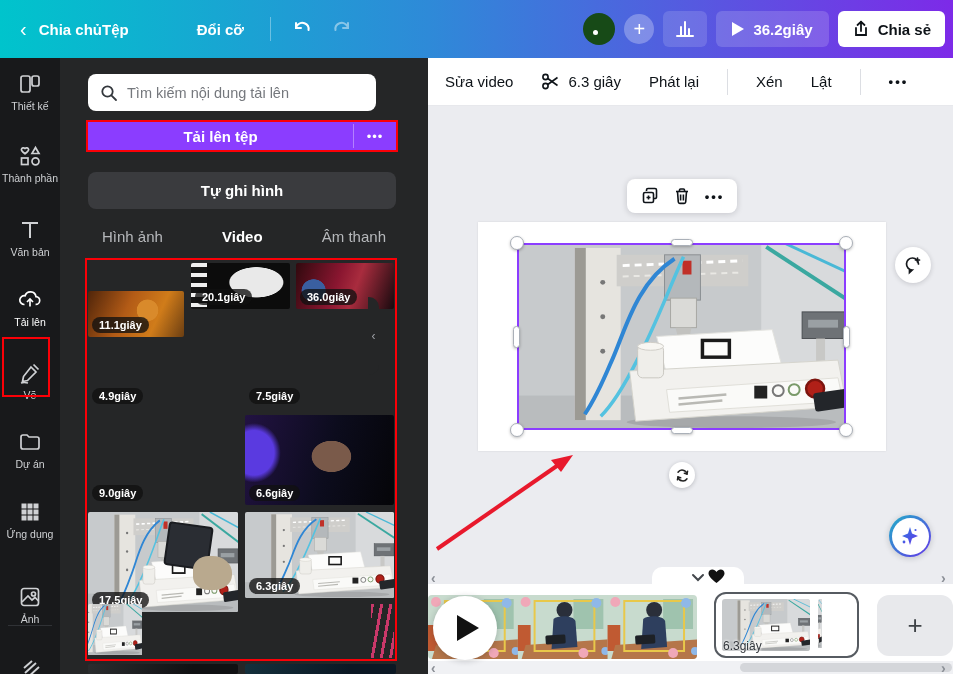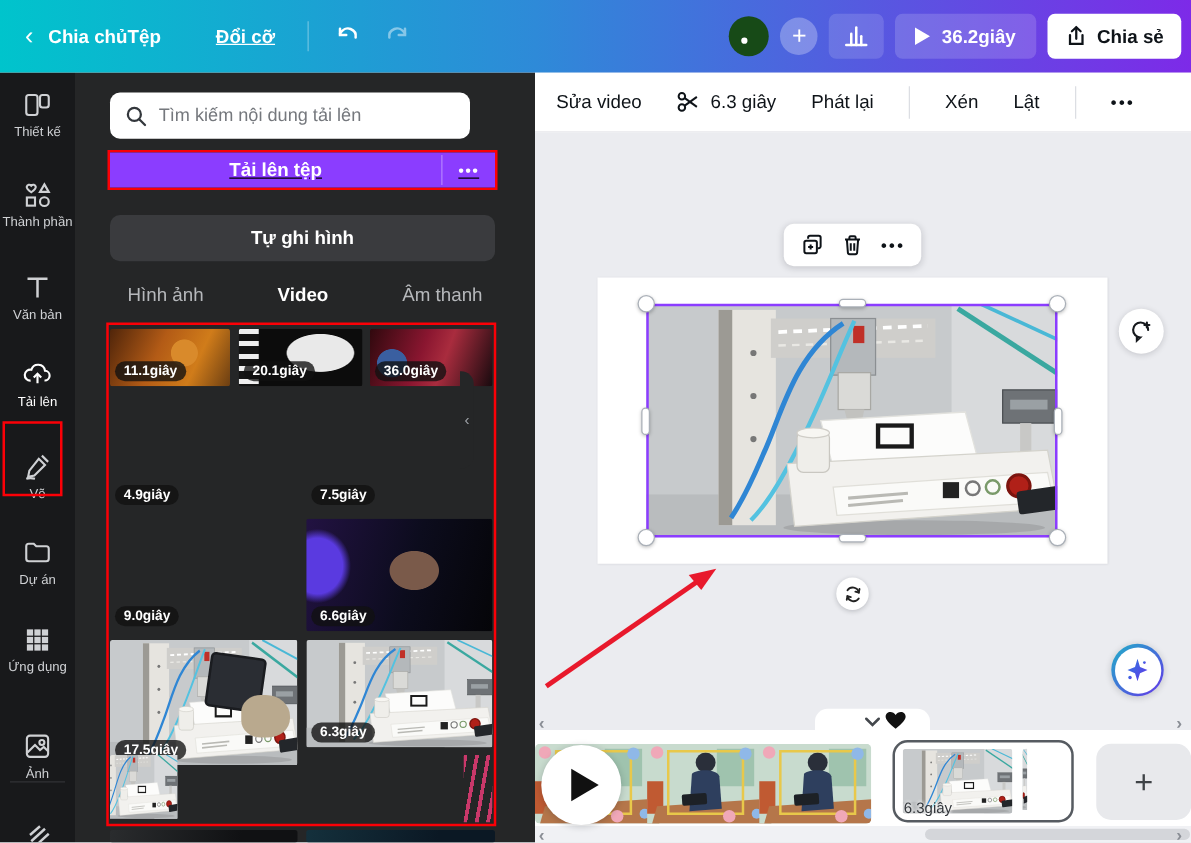--- a/index.html
+++ b/index.html
@@ -9,21 +9,21 @@
 
   
   .topbar { position:absolute; left:0; top:0; width:953px; height:58px; z-index:40;
     background:linear-gradient(90deg,var(--topbar_teal,#00c4cc) 0%,#2e8ad8 45%,var(--topbar_purple,#7d2ae8) 100%);
     display:flex; align-items:center; color:#fff; }
   .tb-left { display:flex; align-items:center; padding-left:14px; }
   .tb-back { font-size:20px; line-height:1; cursor:pointer; padding:4px 6px; }
   .tb-item { font-size:15px; font-weight:700; cursor:pointer; }
   .tb-home { margin-left:6px; }
   .tb-file { }
-  .tb-resize { margin-left:44px;text-decoration:underline; }
+  .tb-resize { margin-left:68px; }
   .tb-div { width:1px; height:24px; background:rgba(255,255,255,.35); margin-left:26px; }
   .tb-undo { margin-left:20px; cursor:pointer; }
   .tb-redo { margin-left:18px; opacity:.45; cursor:pointer; }
   .tb-right { margin-left:auto; display:flex; align-items:center; gap:9px; padding-right:8px; }
   .avatar { width:32px; height:32px; border-radius:50%; background:#174a17; position:relative; cursor:pointer; }
   .avatar::after { content:""; position:absolute; left:10px; top:17px; width:5px; height:5px; border-radius:50%; background:#fff; }
   .tb-plus { width:30px; height:30px; border-radius:50%; background:rgba(255,255,255,.28);
     display:flex; align-items:center; justify-content:center; font-size:20px; font-weight:400; cursor:pointer; }
   .tb-iconbtn { width:44px; height:36px; border-radius:6px; background:rgba(255,255,255,.14);
     display:flex; align-items:center; justify-content:center; cursor:pointer; }
@@ -45,40 +45,40 @@
   .rail-redbox { position:absolute; left:2px; top:279px; width:48px; height:60px;
     border:2px solid var(--annotation_red,#fb0007); z-index:5; pointer-events:none; }
   .rail-div { position:absolute; left:8px; top:567px; width:44px; height:1px; background:#303236; }
 
   
   .panel { position:absolute; left:60px; top:58px; width:368px; height:616px; background:var(--panel_bg,#252627); z-index:20; }
   .searchbox { position:absolute; left:28px; top:16px; width:288px; height:37px; background:#fff;
     border-radius:8px; display:flex; align-items:center; gap:9px; padding:0 12px; cursor:text; }
   .searchbox .ph { color:#75787d; font-size:14.5px; }
   .upload-wrap { position:absolute; left:26px; top:62px; width:312px; height:32px;
-    border:2px solid var(--annotation_red,#fb0007);text-decoration:underline; }
+    border:2px solid var(--annotation_red,#fb0007); }
   .upload-btn { width:100%; height:100%; background:var(--accent_purple,#8b3dff); display:flex; align-items:center; cursor:pointer; }
   .upload-btn .lbl { flex:1; text-align:center; color:#fff; font-size:15px; font-weight:700; }
   .upload-btn .sep { width:1px; height:24px; background:rgba(255,255,255,.35); }
   .upload-btn .dots { width:42px; text-align:center; color:#fff; font-size:13px; letter-spacing:1px; cursor:pointer; }
   .record-btn { position:absolute; left:28px; top:114px; width:308px; height:37px; background:#3a3b3e;
     border-radius:8px; color:#fff; font-size:15px; font-weight:700; display:flex; align-items:center; justify-content:center; cursor:pointer; }
   .tabs { position:absolute; left:42px; top:170px; width:284px; display:flex; justify-content:space-between; }
   .tab { font-size:15px; color:#b6b8bb; font-weight:500; cursor:pointer; padding-bottom:6px; }
   .tab.active { color:#fff; font-weight:700; }
 
   .grid { position:absolute; left:25px; top:200px; width:312px; height:403px;
     border:2.5px solid var(--annotation_red,#fb0007); }
   .thumb { position:absolute; border-radius:2px; overflow:hidden; cursor:pointer; }
   .badge { position:absolute; left:4px; bottom:4px; background:rgba(17,17,17,.78); color:#fff;
     font-size:11px; font-weight:700; padding:2px 7px; border-radius:10px; white-space:nowrap; }
   .thumb svg.fill { position:absolute; inset:0; width:100%; height:100%; }
 
   .t1 { background:radial-gradient(circle at 62% 42%, #d98a2b 0 16%, rgba(0,0,0,0) 17%),
-        linear-gradient(115deg,#50250a,#b35b16 40%,#d07c1a 70%,#6b3e12); }
+        linear-gradient(115deg,#50250a,#b35b16 40%,#d07c1a 70%,#6b3e12);margin-top:28px; }
   .t2 { background:radial-gradient(ellipse 58% 70% at 66% 42%, #e9e9e9 0 46%, rgba(0,0,0,0) 48%),
         repeating-linear-gradient(180deg,#efefef 0 4px,#141414 4px 10px) left/16px 100% no-repeat, #0c0c0c; }
   .t3 { background:radial-gradient(ellipse 30% 60% at 18% 60%, #3a5fa0 0 40%, rgba(0,0,0,0) 42%),
         linear-gradient(110deg,#30090e,#8a1630 42%,#a92c3e 60%,#170a0e); }
   .t4,.t5,.t6 { background:
         radial-gradient(ellipse 34% 26% at 38% 62%, #24242a 0 60%, rgba(0,0,0,0) 62%),
         radial-gradient(circle 11% at 22% 22%, #2a2520 0 60%, rgba(0,0,0,0) 62%),
         linear-gradient(100deg,#cfc5b4,#ece5d8 40%,#f4f0e7 62%,#c9c0af); }
   .t7 { background:
         radial-gradient(ellipse 26% 34% at 58% 46%, #7a5a4a 0 50%, rgba(0,0,0,0) 52%),

